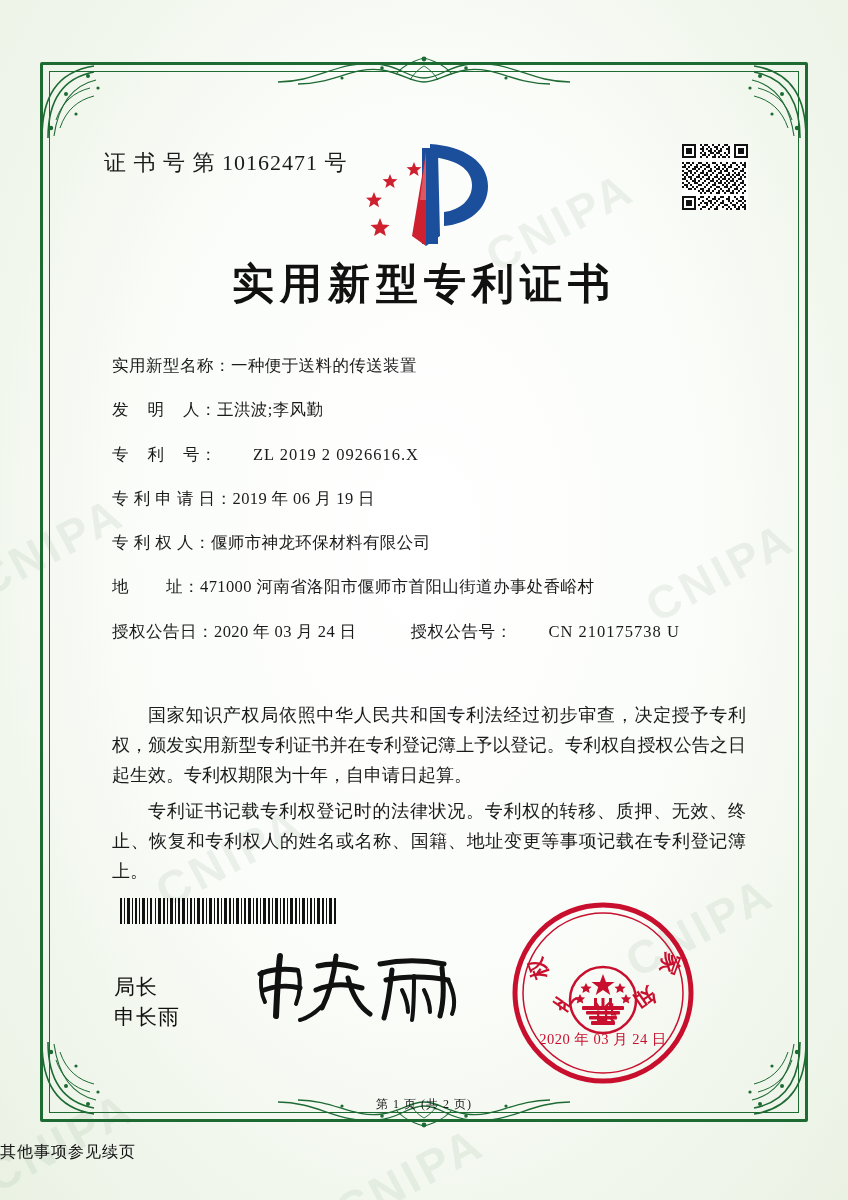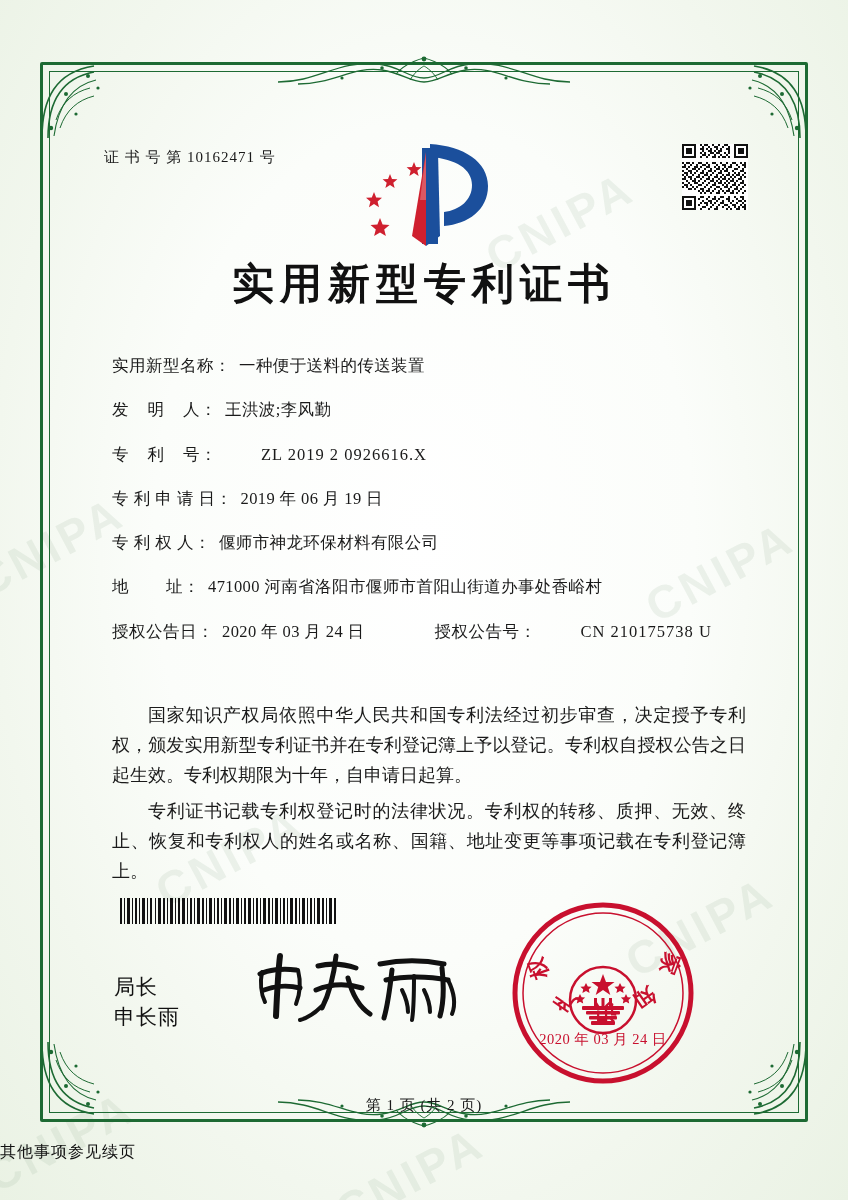--- a/index.html
+++ b/index.html
@@ -88,21 +88,21 @@
     width: 292px;
     height: 40px;
     transform: scaleY(-1);
   }
 
   
   .cert-no {
     position: absolute;
     left: 104px;
     top: 148px;
-    font-size: 15px;
+    font-size: 22px;
     letter-spacing: 1px;
     color: #1a1a1a;
   }
   .qr {
     position: absolute;
     left: 682px;
     top: 144px;
     width: 66px;
     height: 66px;
   }
@@ -133,21 +133,20 @@
     top: 356px;
     width: 640px;
     font-size: 16.5px;
     color: #1a1a1a;
   }
   .frow {
     display: flex;
     align-items: baseline;
     margin-bottom: 24.5px;
     line-height: 1.2;
-    gap: 8px;
   }
   .flabel {
     white-space: pre;
     letter-spacing: 0.5px;
   }
   .fvalue {
     letter-spacing: 0.4px;
   }
   .fvalue.mono {
     font-family: "Liberation Serif", serif;
@@ -224,21 +223,21 @@
     letter-spacing: 0.5px;
     font-family: "Liberation Serif", serif;
   }
 
   
   .page-no {
     position: absolute;
     left: 0; right: 0;
     top: 1096px;
     text-align: center;
-    font-size: 15px;
+    font-size: 12px;
     color: #1a1a1a;
     letter-spacing: 1px;
   }
   .footnote {
     position: absolute;
     left: 0; right: 0;
     top: 1142px;
     text-align: left;
     font-size: 16px;
     color: #111;

